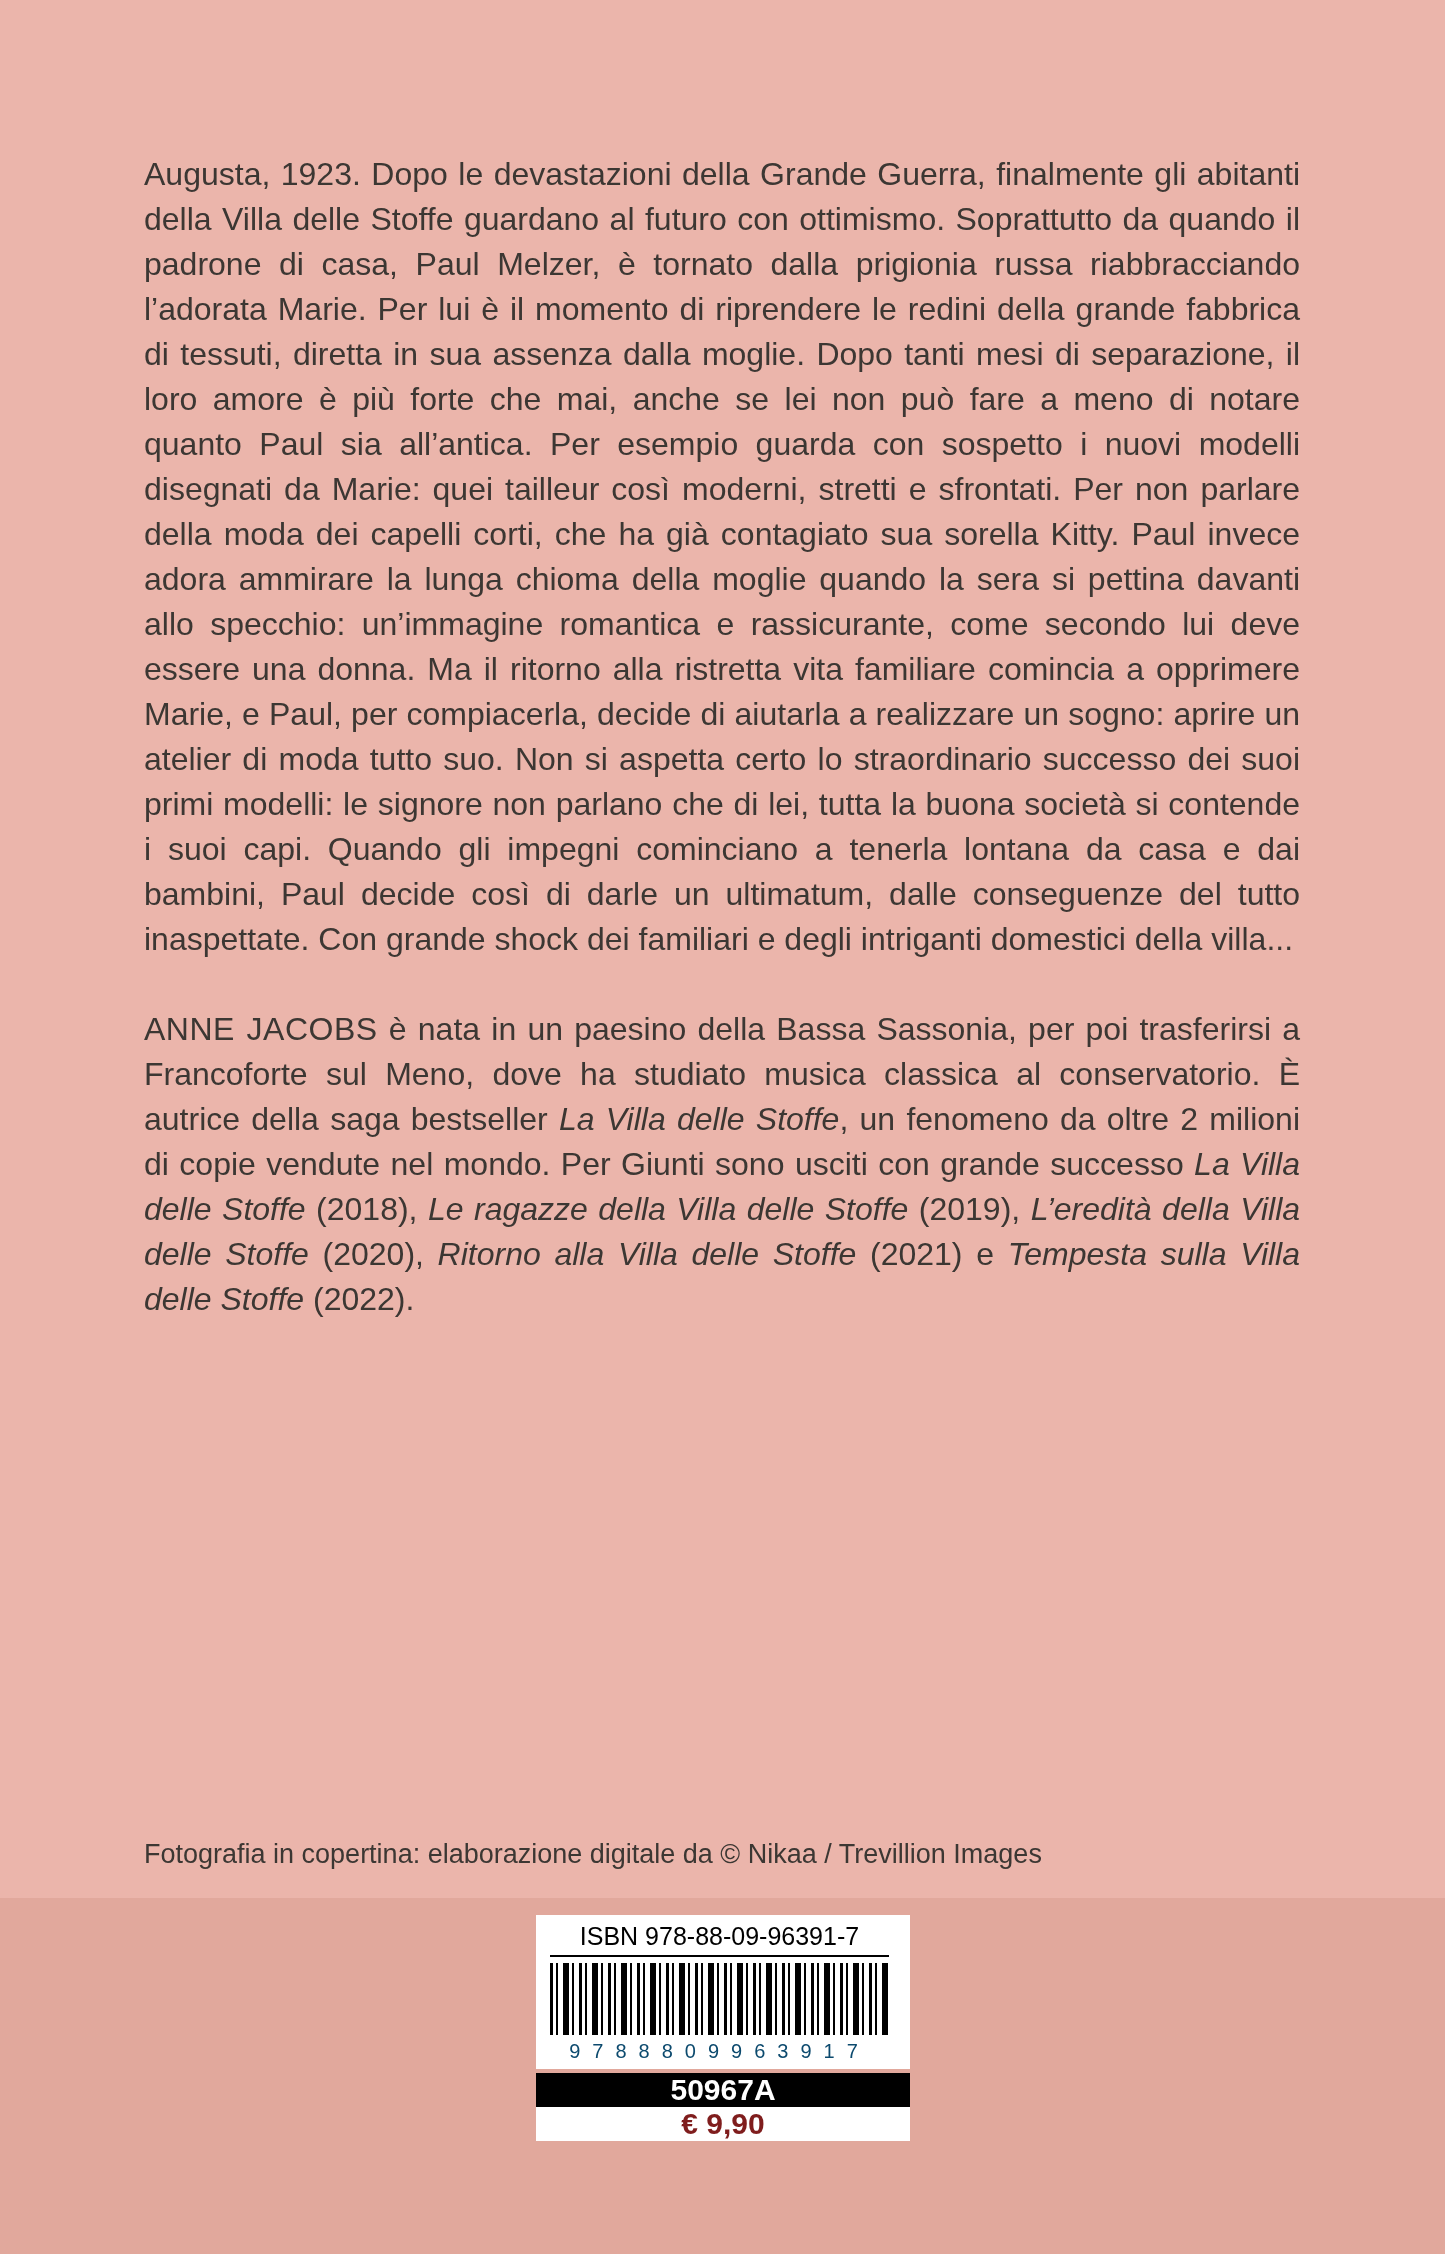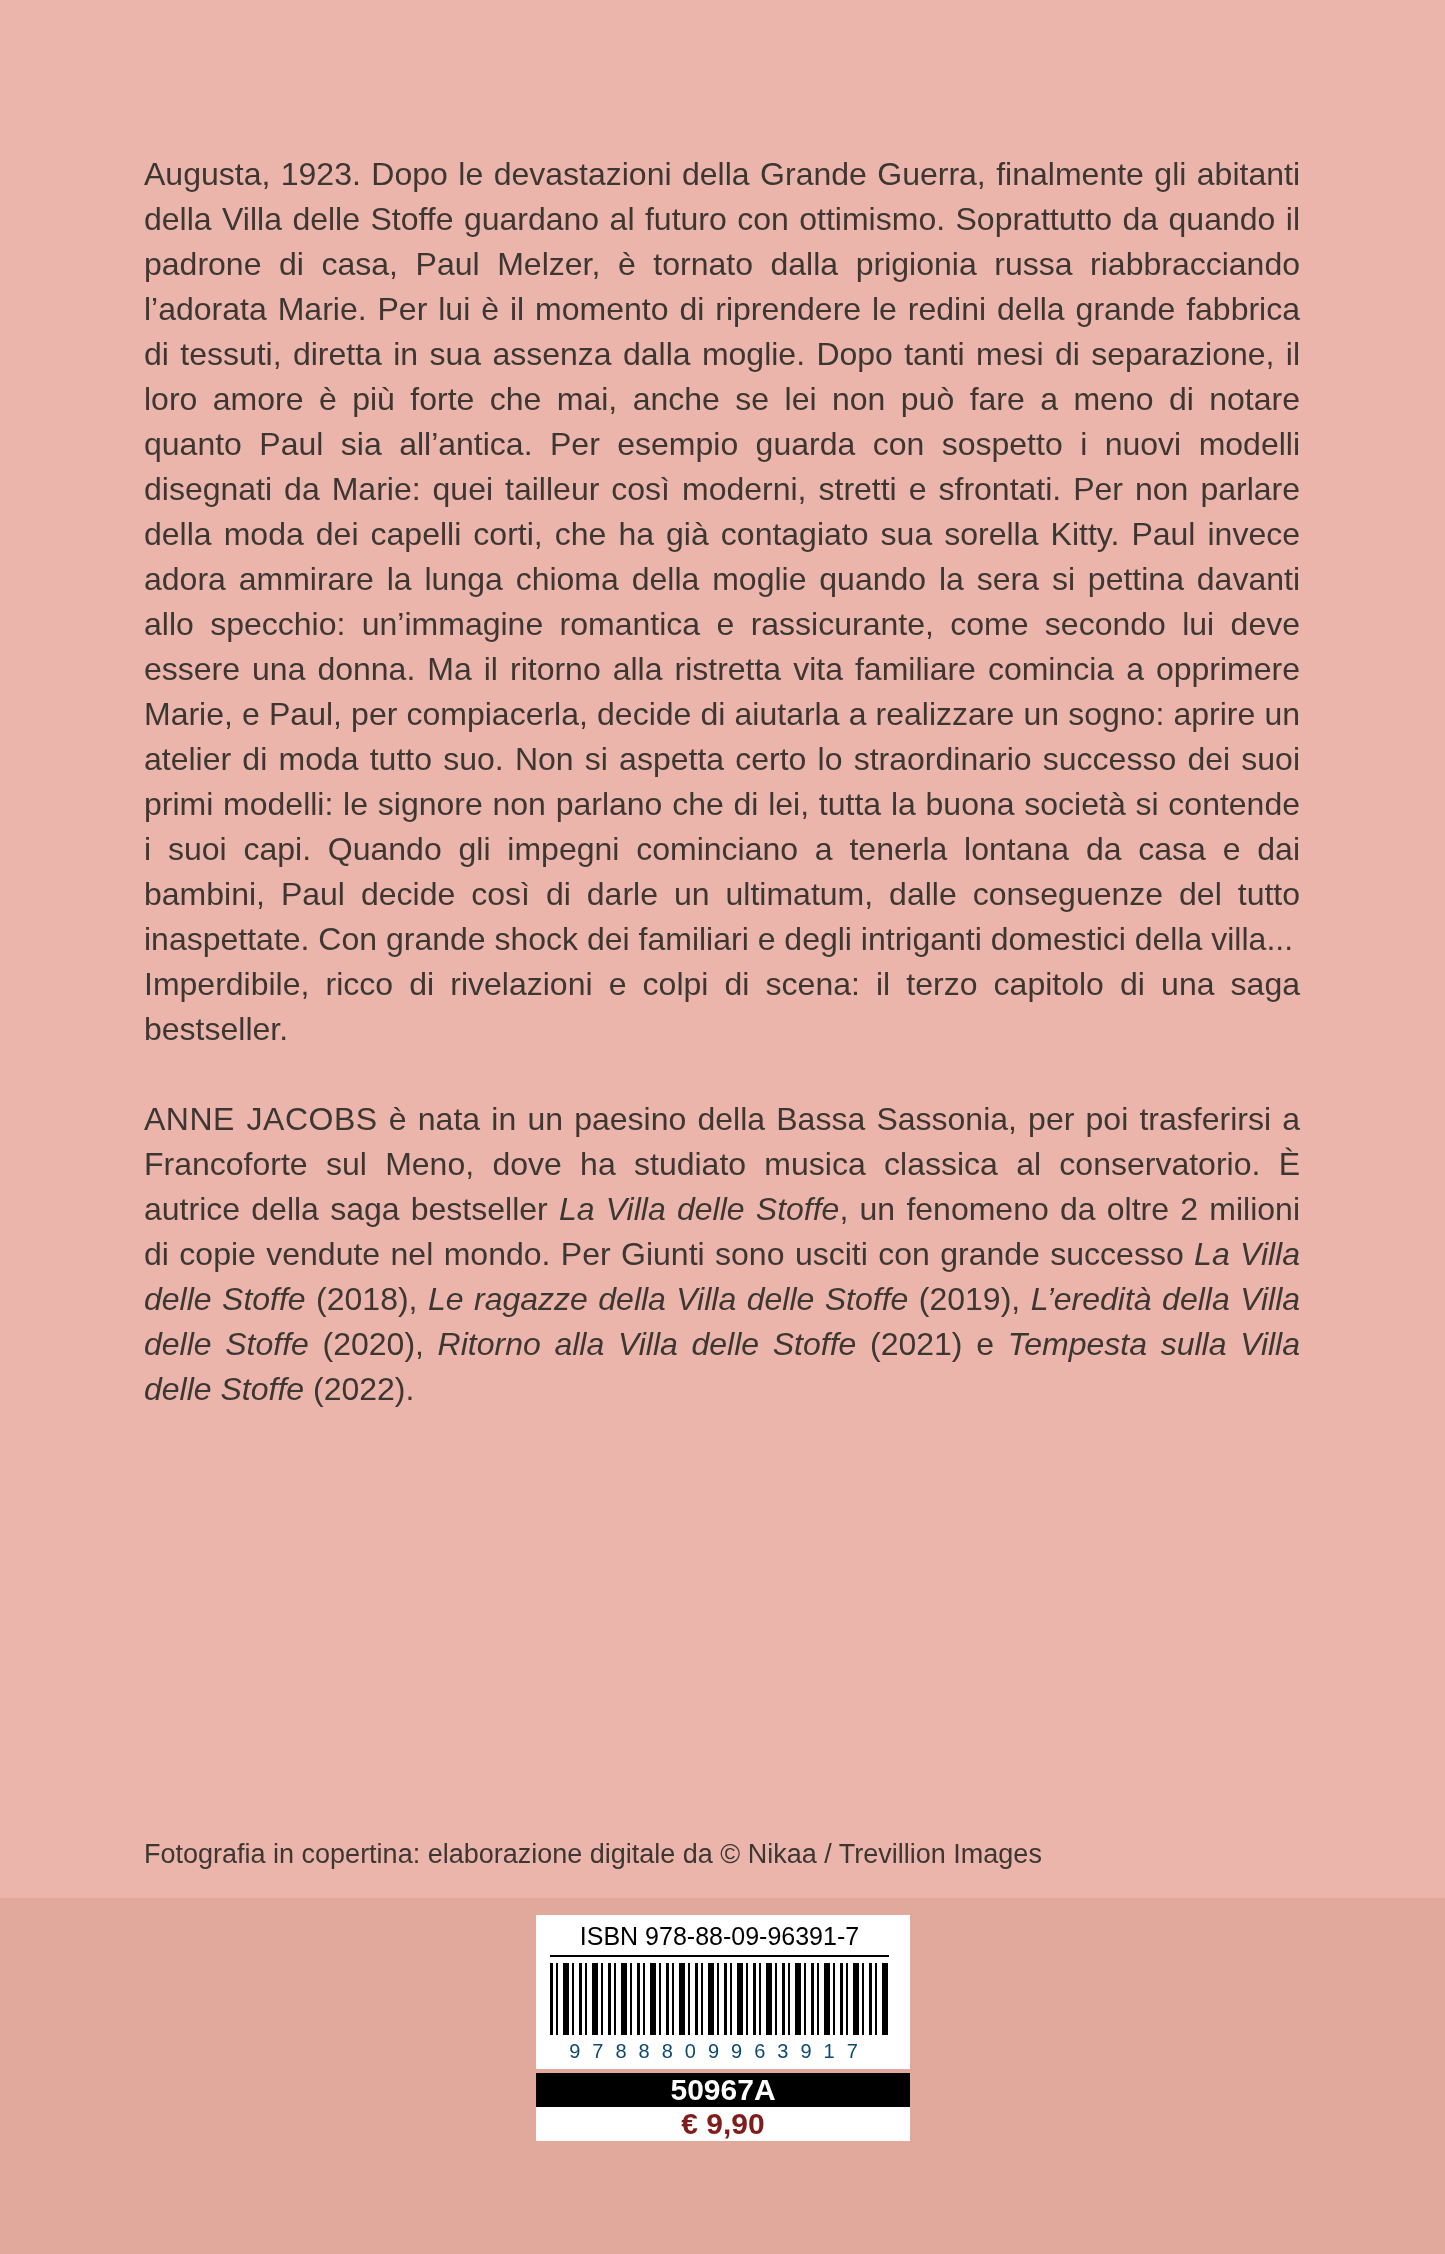--- a/index.html
+++ b/index.html
@@ -119,21 +119,20 @@
 </style>
 </head>
 <body>
 
 <div class="page">
 
   <div class="bottom-band"></div>
 
   <div class="text-col">
     <p>Augusta, 1923. Dopo le devastazioni della Grande Guerra, finalmente gli abitanti della Villa delle Stoffe guardano al futuro con ottimismo. Soprattutto da quando il padrone di casa, Paul Melzer, è tornato dalla prigionia russa riabbracciando l’adorata Marie. Per lui è il momento di riprendere le redini della grande fabbrica di tessuti, diretta in sua assenza dalla moglie. Dopo tanti mesi di separazione, il loro amore è più forte che mai, anche se lei non può fare a meno di notare quanto Paul sia all’antica. Per esempio guarda con sospetto i nuovi modelli disegnati da Marie: quei tailleur così moderni, stretti e sfrontati. Per non parlare della moda dei capelli corti, che ha già contagiato sua sorella Kitty. Paul invece adora ammirare la lunga chioma della moglie quando la sera si pettina davanti allo specchio: un’immagine romantica e rassicurante, come secondo lui deve essere una donna. Ma il ritorno alla ristretta vita familiare comincia a opprimere Marie, e Paul, per compiacerla, decide di aiutarla a realizzare un sogno: aprire un atelier di moda tutto suo. Non si aspetta certo lo straordinario successo dei suoi primi modelli: le signore non parlano che di lei, tutta la buona società si contende i suoi capi. Quando gli impegni cominciano a tenerla lontana da casa e dai bambini, Paul decide così di darle un ultimatum, dalle conseguenze del tutto inaspettate. Con grande shock dei familiari e degli intriganti domestici della villa...</p>
-    <p>Imperdibile, ricco di rivelazioni e colpi di scena: il terzo capitolo di una saga bestseller.</p>
     <p class="para-gap"><span class="bio-name">ANNE JACOBS</span><span> è nata in un paesino della Bassa Sassonia, per poi trasferirsi a Francoforte sul Meno, dove ha studiato musica classica al conservatorio. È autrice della saga bestseller </span><span class="book-title">La Villa delle Stoffe</span><span>, un fenomeno da oltre 2 milioni di copie vendute nel mondo. Per Giunti sono usciti con grande successo </span><span class="book-title">La Villa delle Stoffe</span><span> (2018), </span><span class="book-title">Le ragazze della Villa delle Stoffe</span><span> (2019), </span><span class="book-title">L’eredità della Villa delle Stoffe</span><span> (2020), </span><span class="book-title">Ritorno alla Villa delle Stoffe</span><span> (2021) e </span><span class="book-title">Tempesta sulla Villa delle Stoffe</span><span> (2022).</span></p>
   </div>
 
   <div class="credit">Fotografia in copertina: elaborazione digitale da © Nikaa / Trevillion Images</div>
 
   <div class="barcode-block">
     <div class="barcode-white">
       <div class="isbn-label">ISBN 978-88-09-96391-7</div>
       <div class="bars"></div>
       <div class="barcode-digits">9788809963917</div>

